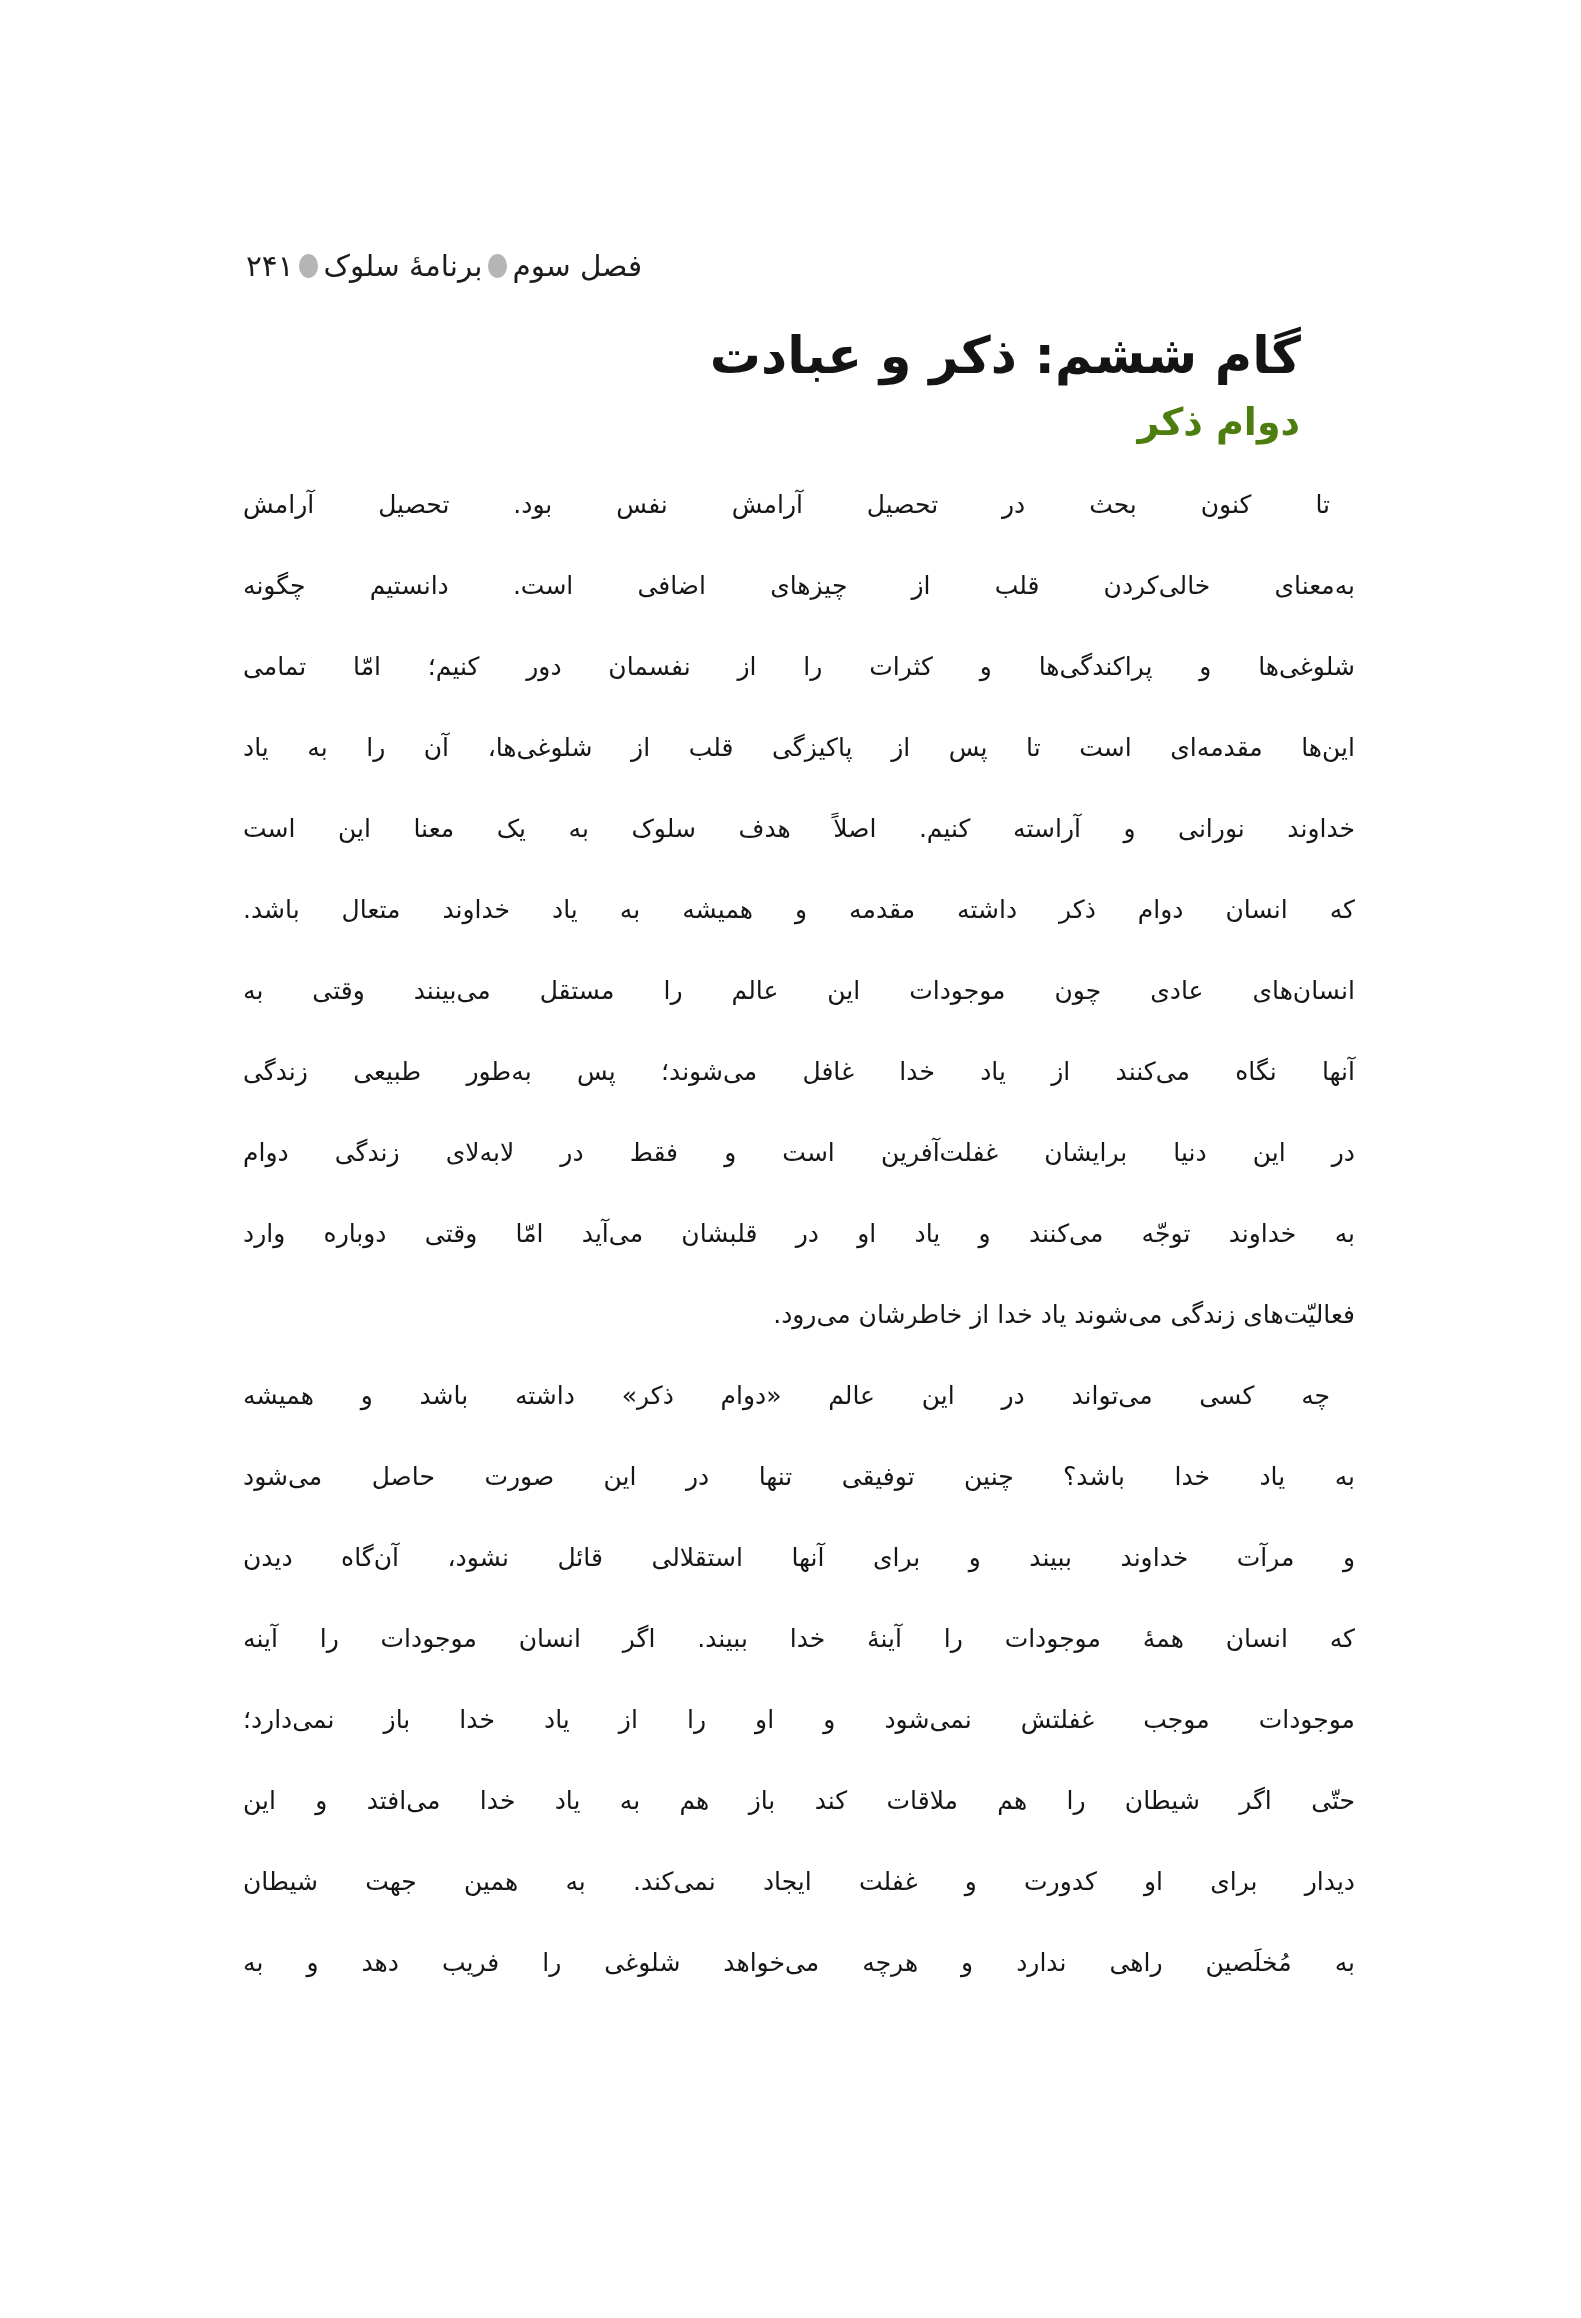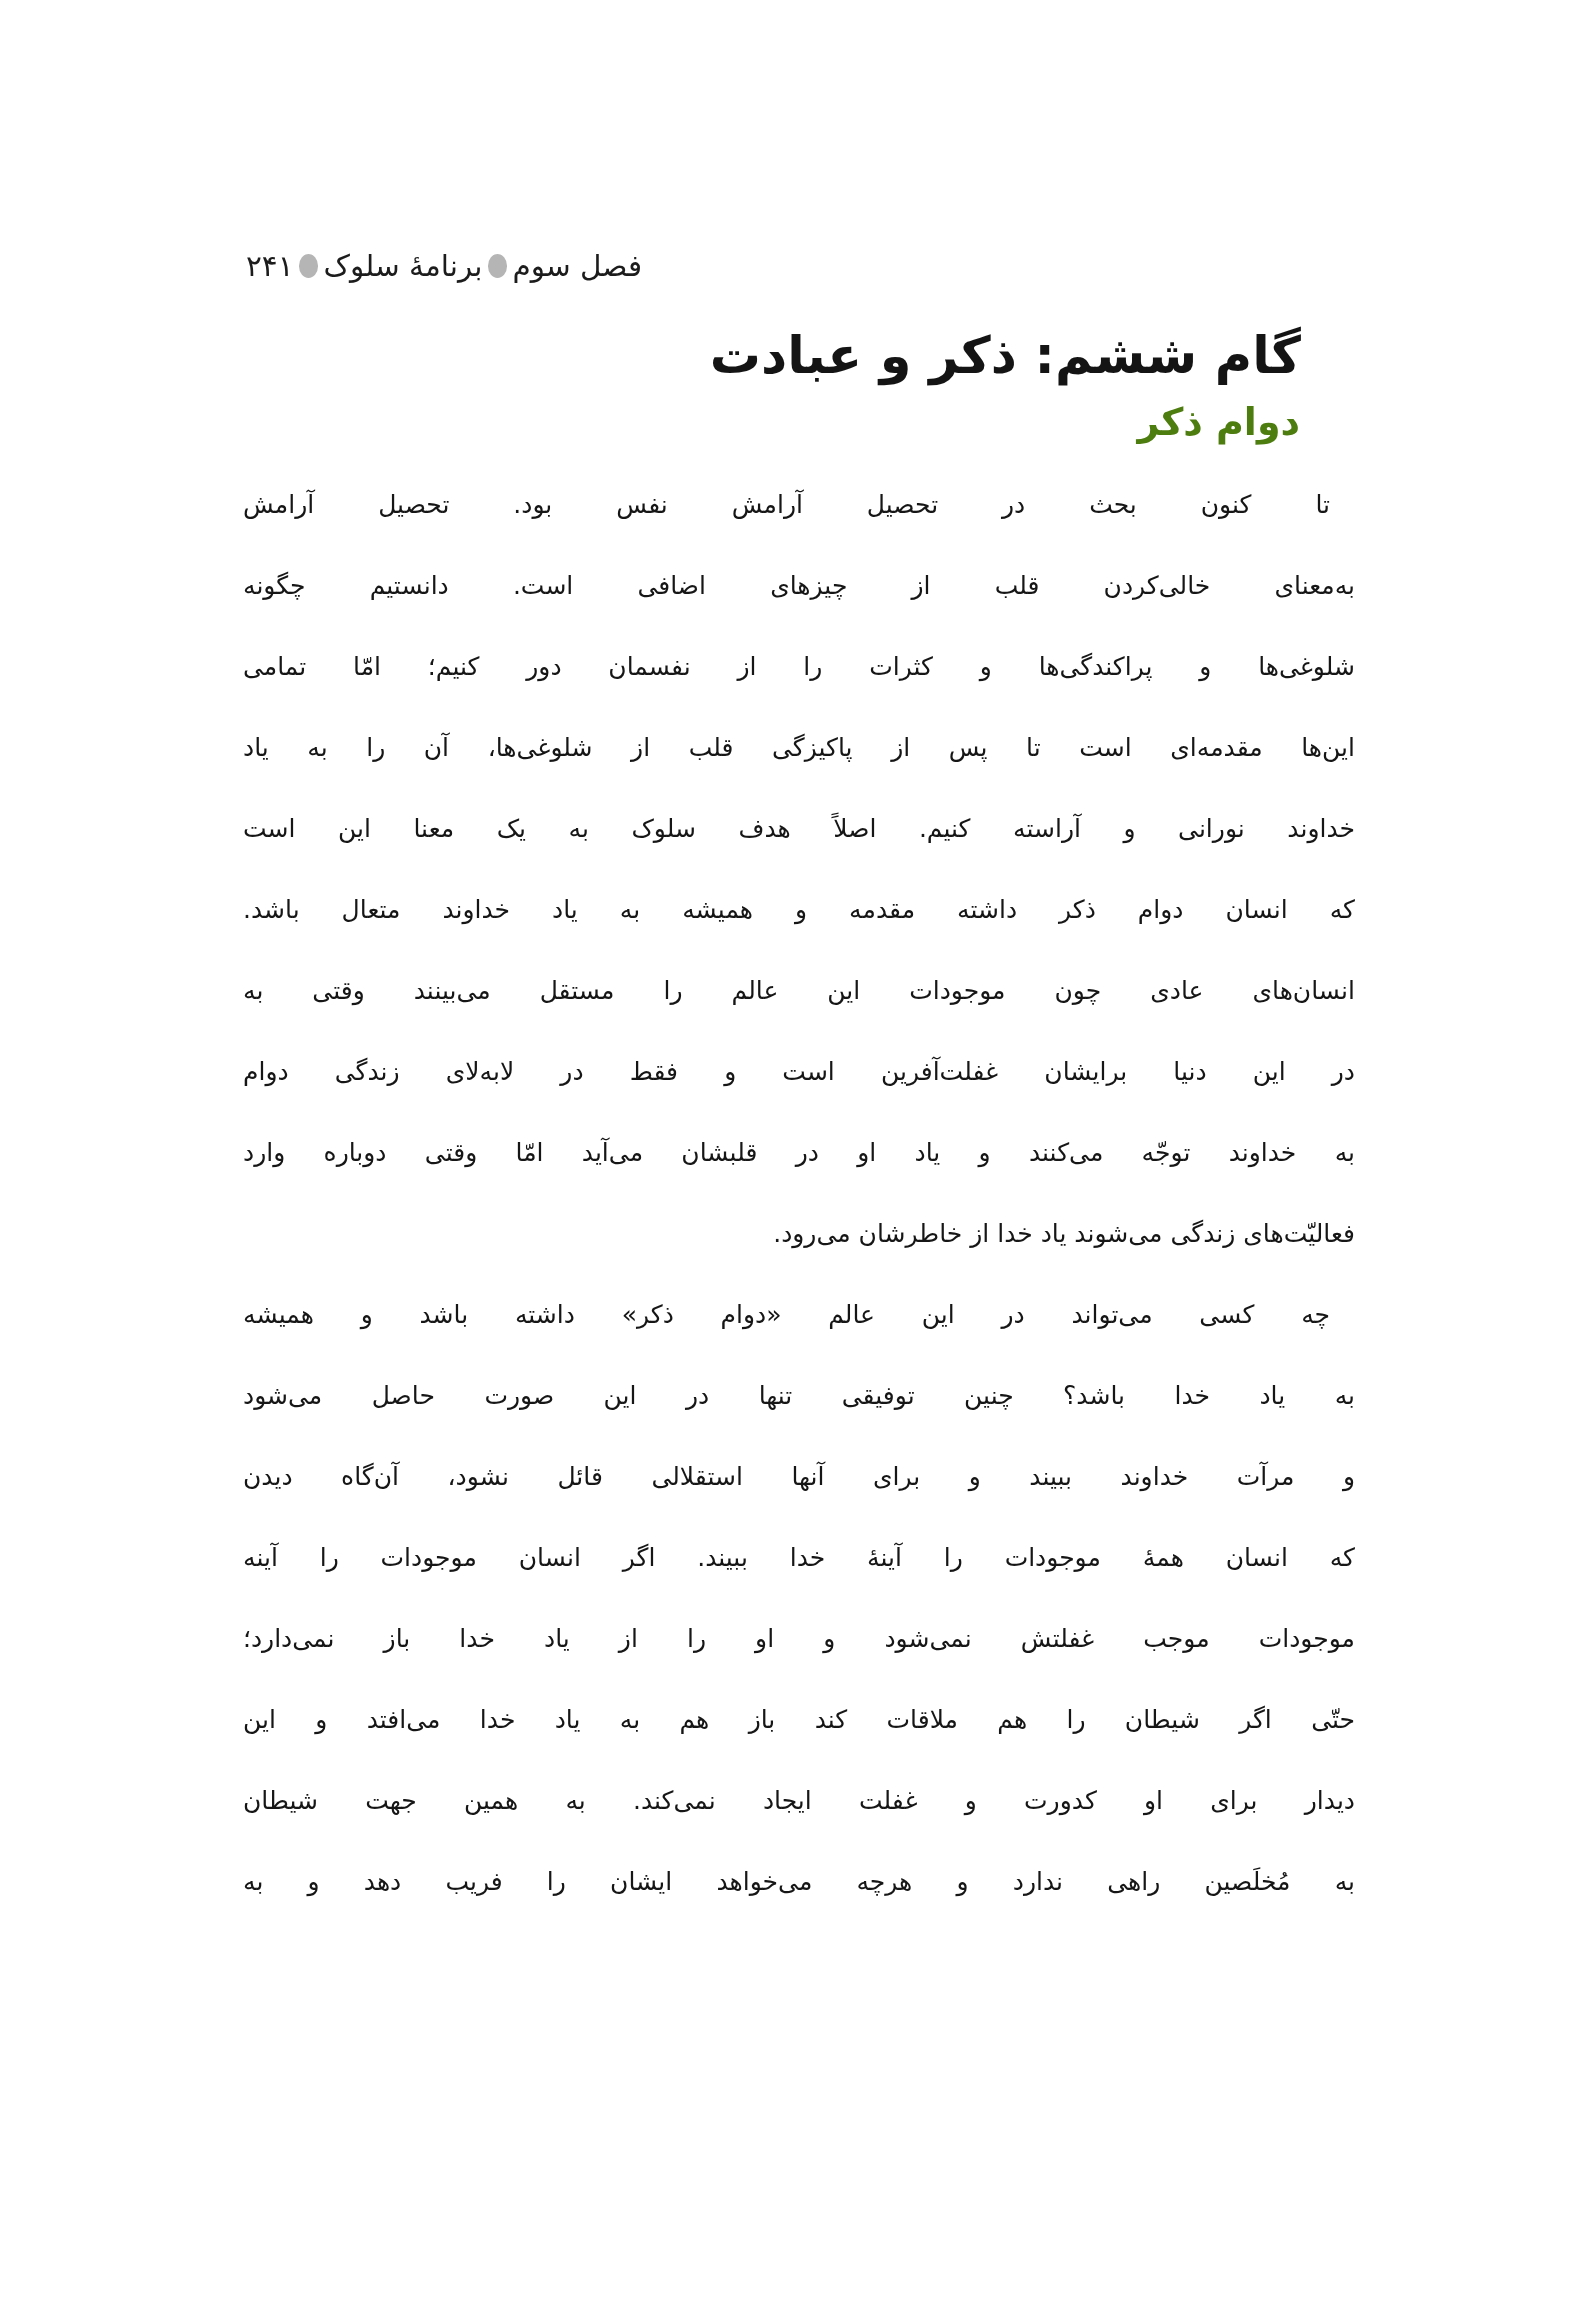--- a/index.html
+++ b/index.html
@@ -103,28 +103,29 @@
     <h1 class="section-heading">گام ششم: ذکر و عبادت</h1>
     <h2 class="subsection-heading">دوام ذکر</h2>
     <div class="body-text" id="body-text">
         <div class="text-line indent">تا کنون بحث در تحصیل آرامش نفس بود. تحصیل آرامش</div>
         <div class="text-line">به‌معنای خالی‌کردن قلب از چیزهای اضافی است. دانستیم چگونه</div>
         <div class="text-line">شلوغی‌ها و پراکندگی‌ها و کثرات را از نفسمان دور کنیم؛ امّا تمامی</div>
         <div class="text-line">این‌ها مقدمه‌ای است تا پس از پاکیزگی قلب از شلوغی‌ها، آن را به یاد</div>
         <div class="text-line">خداوند نورانی و آراسته کنیم. اصلاً هدف سلوک به یک معنا این است</div>
         <div class="text-line">که انسان دوام ذکر داشته مقدمه و همیشه به یاد خداوند متعال باشد.</div>
         <div class="text-line">انسان‌های عادی چون موجودات این عالم را مستقل می‌بینند وقتی به</div>
+        <div class="text-line">آنها نگاه می‌کنند از یاد خدا غافل می‌شوند؛ پس به‌طور طبیعی زندگی</div>
         <div class="text-line">در این دنیا برایشان غفلت‌آفرین است و فقط در لابه‌لای زندگی دوام</div>
         <div class="text-line">به خداوند توجّه می‌کنند و یاد او در قلبشان می‌آید امّا وقتی دوباره وارد</div>
         <div class="text-line para-end">فعالیّت‌های زندگی می‌شوند یاد خدا از خاطرشان می‌رود.</div>
         <div class="text-line indent">چه کسی می‌تواند در این عالم «دوام ذکر» داشته باشد و همیشه</div>
         <div class="text-line">به یاد خدا باشد؟ چنین توفیقی تنها در این صورت حاصل می‌شود</div>
         <div class="text-line">و مرآت خداوند ببیند و برای آنها استقلالی قائل نشود، آن‌گاه دیدن</div>
         <div class="text-line">که انسان همهٔ موجودات را آینهٔ خدا ببیند. اگر انسان موجودات را آینه</div>
         <div class="text-line">موجودات موجب غفلتش نمی‌شود و او را از یاد خدا باز نمی‌دارد؛</div>
         <div class="text-line">حتّی اگر شیطان را هم ملاقات کند باز هم به یاد خدا می‌افتد و این</div>
         <div class="text-line">دیدار برای او کدورت و غفلت ایجاد نمی‌کند. به همین جهت شیطان</div>
-        <div class="text-line">به مُخلَصین راهی ندارد و هرچه می‌خواهد ایشان را فریب دهد و به</div>
+        <div class="text-line">به مُخلَصین راهی ندارد و هرچه می‌خواهد شلوغی را فریب دهد و به</div>
       </div>
   </div>
 
 </div>
 
 
 </body></html>

